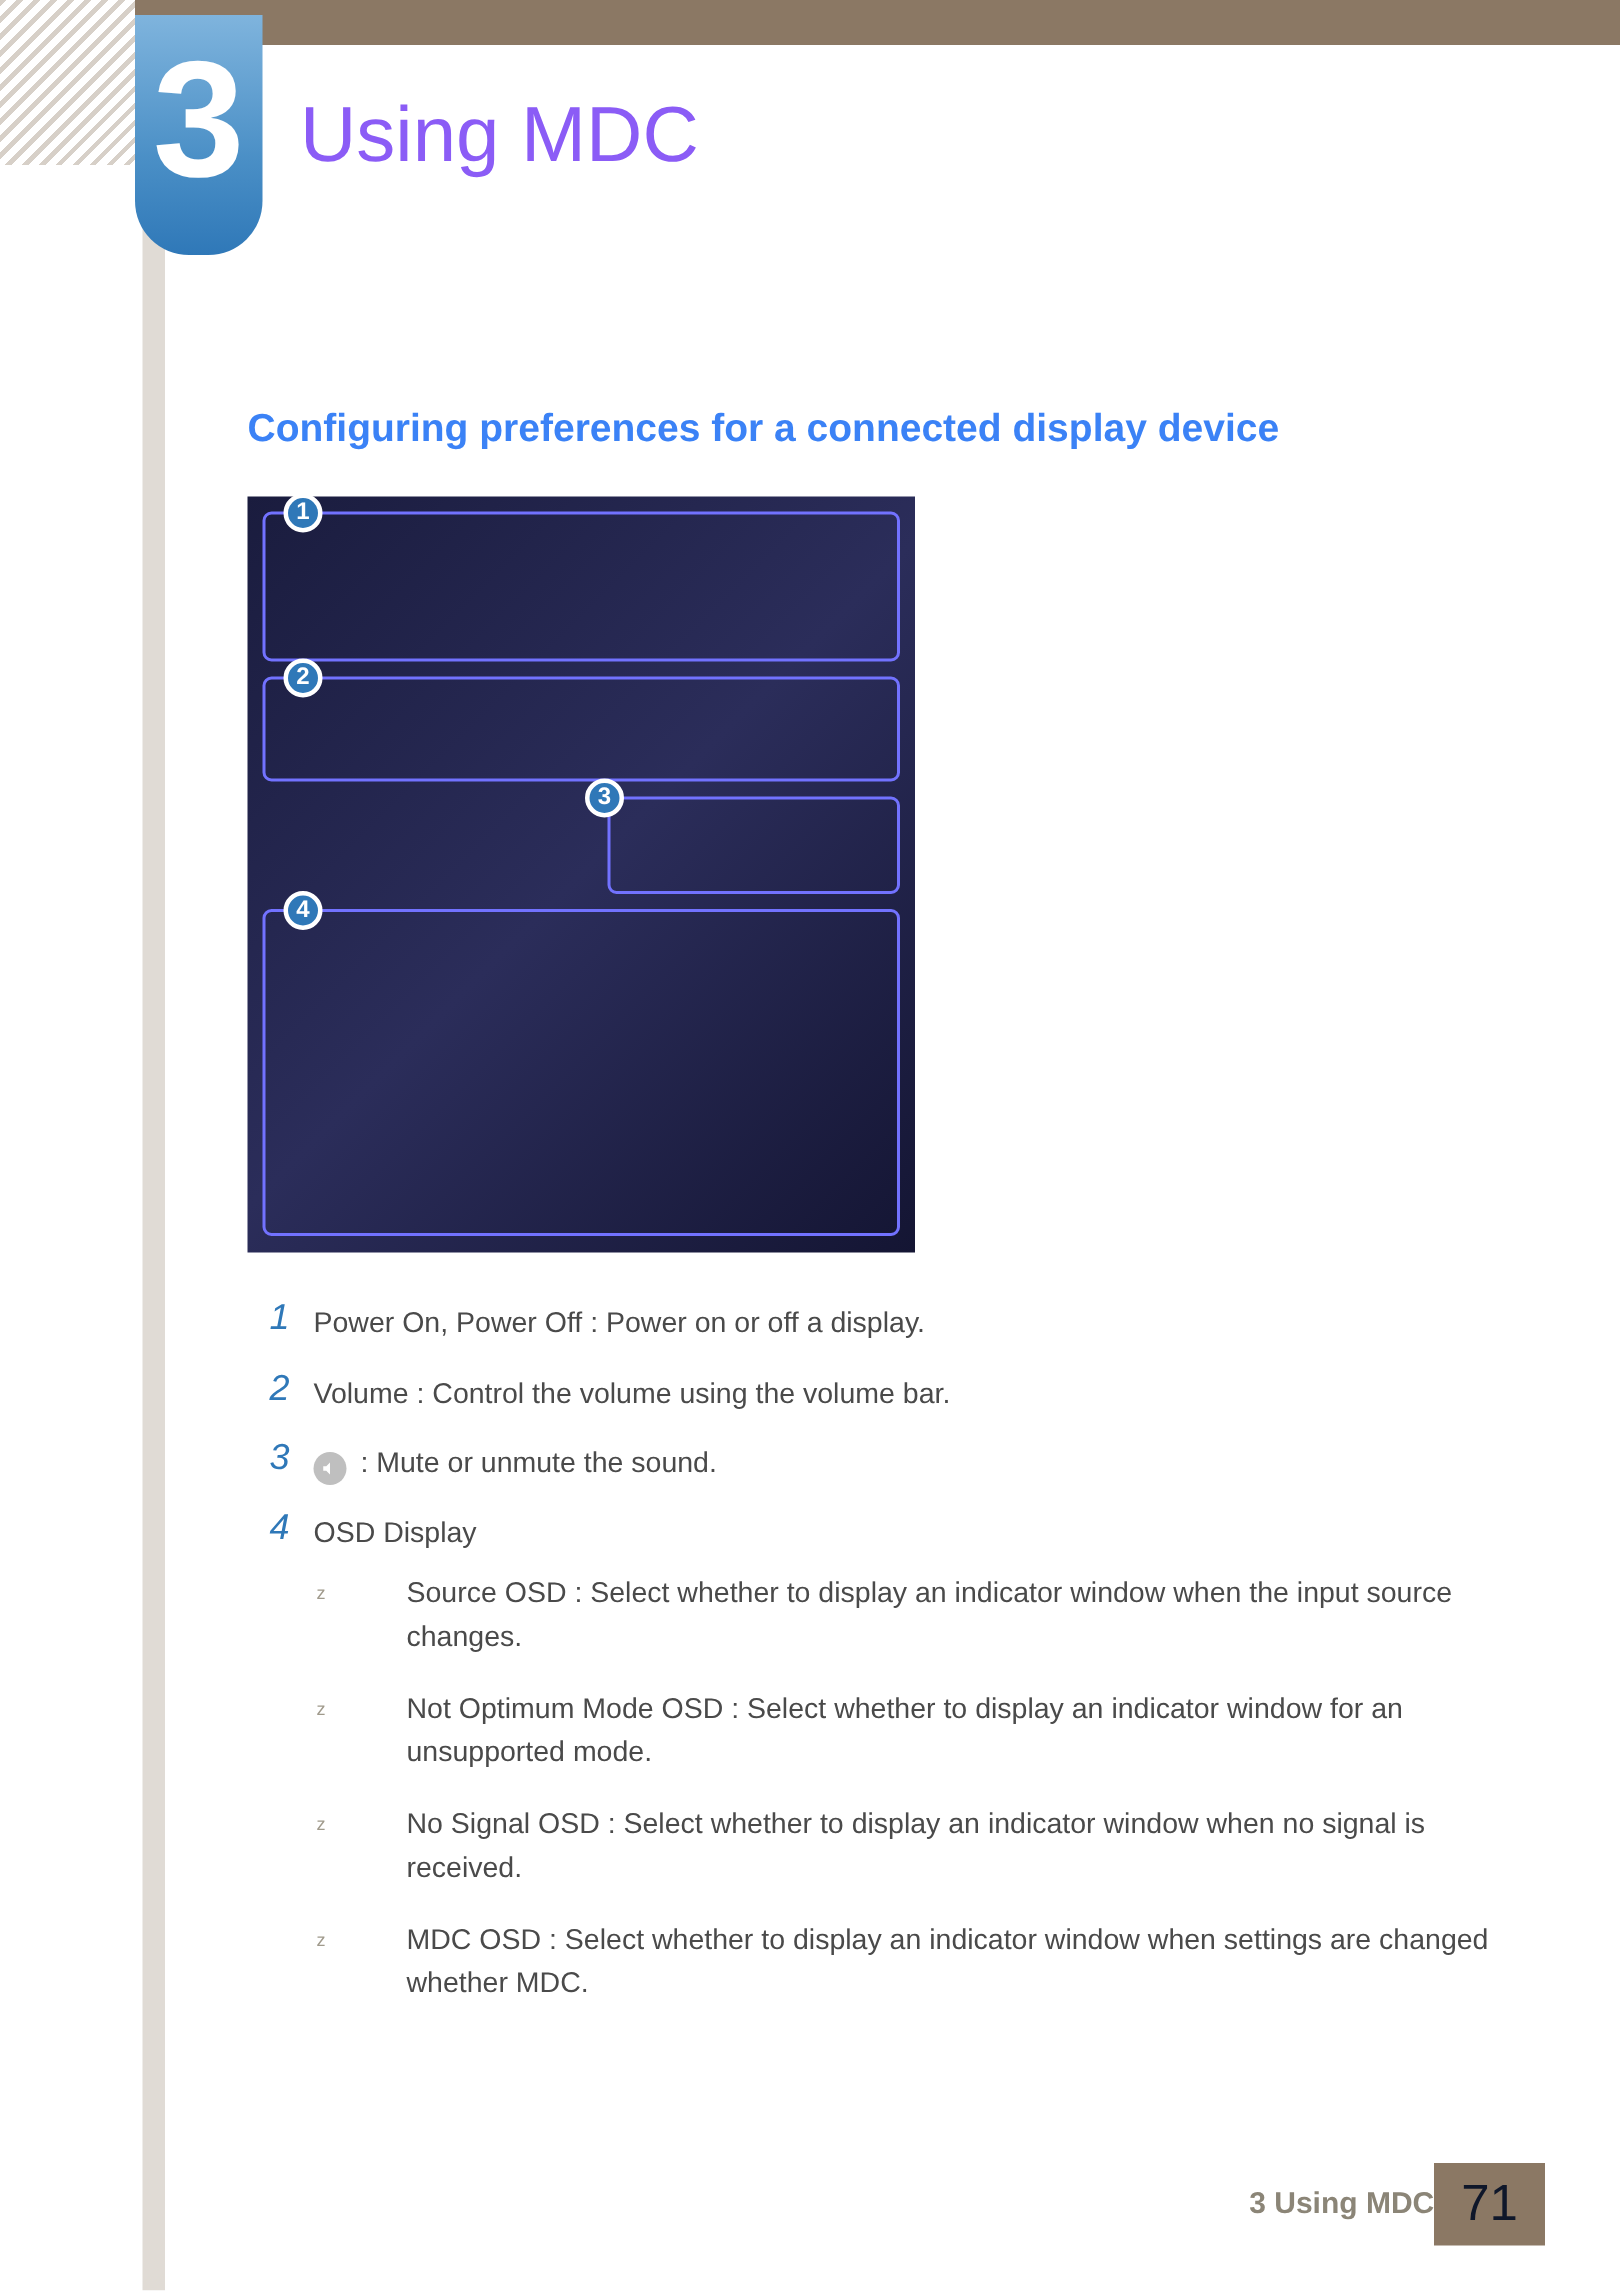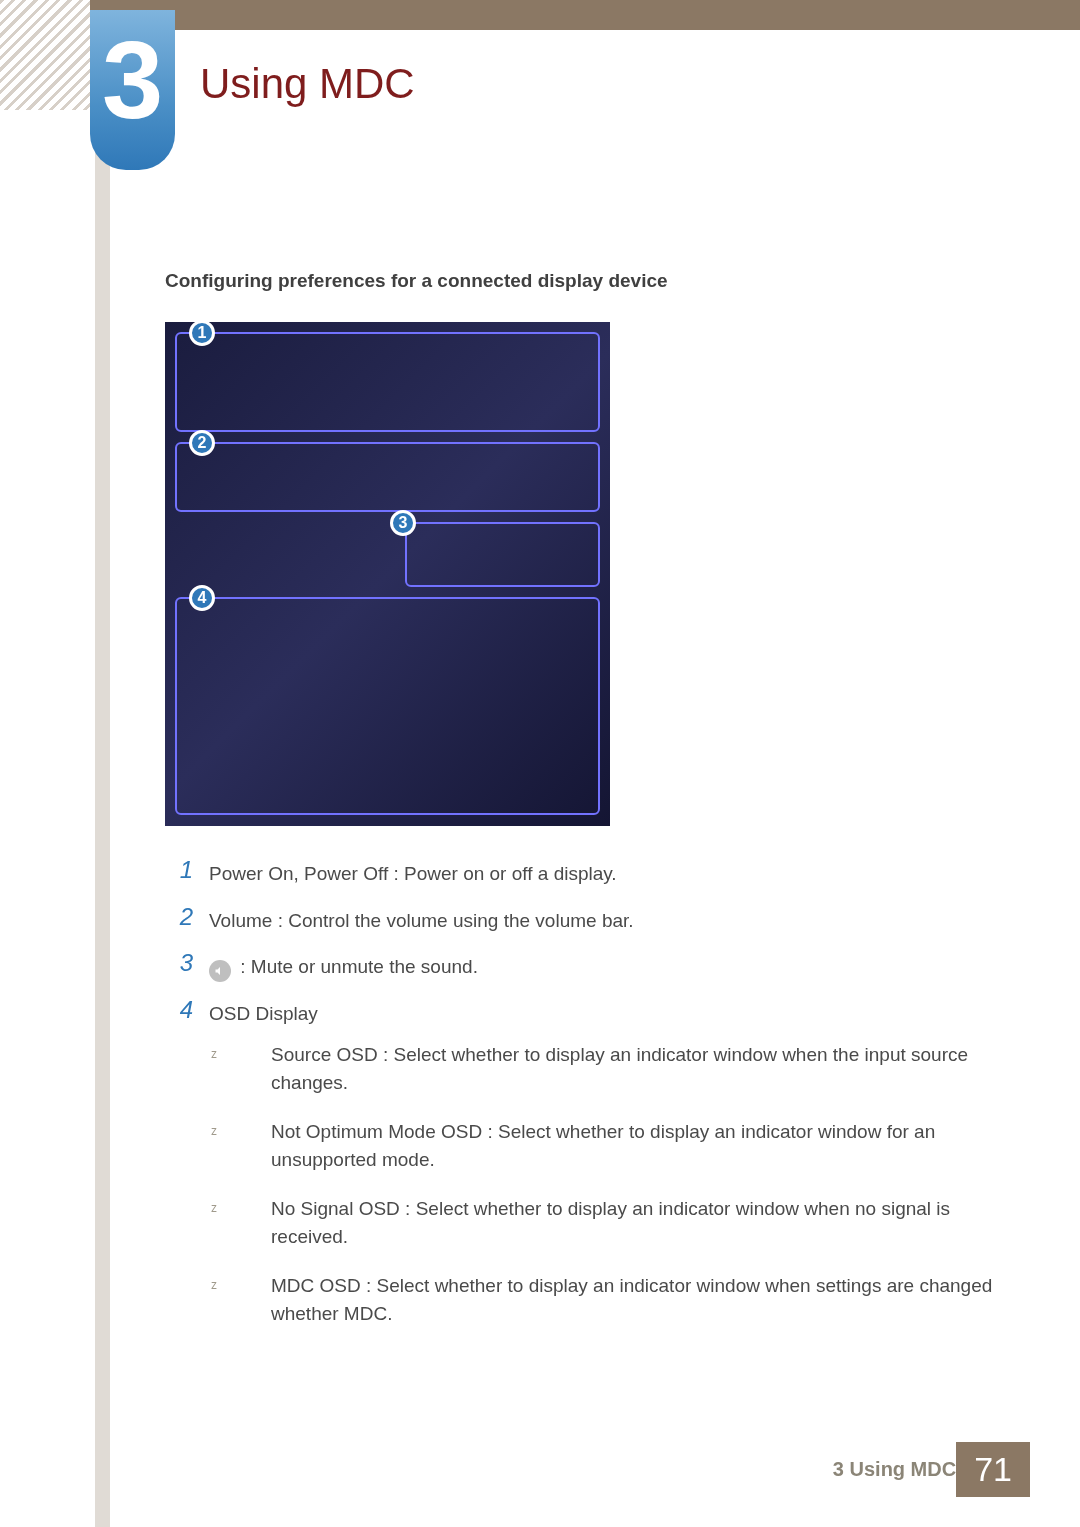--- a/index.html
+++ b/index.html
@@ -51,22 +51,22 @@
     line-height: 1;
     transform: translateY(-10px);
   }
   .chapter-title {
     position: absolute;
     left: 200px;
     top: 60px;
     z-index: 3;
   }
   .chapter-title-text {
-    font-size: 42px;
-    color: #7f1d1d;
+    font-size: 52px;
+    color: #8b5cf6;
     font-weight: 500;
   }
   .white-mask {
     position: absolute;
     top: 30px;
     left: 95px;
     right: 0;
     height: 90px;
     background: #fff;
     z-index: 2;
@@ -83,22 +83,22 @@
   }
 
   
   .content {
     position: absolute;
     top: 270px;
     left: 165px;
     right: 70px;
   }
   .section-title {
-    color: #404040;
-    font-size: 19px;
+    color: #3b82f6;
+    font-size: 26px;
     font-weight: 600;
     margin-bottom: 30px;
   }
 
   
   .diagram {
     width: 445px;
     height: 504px;
     background: linear-gradient(135deg, #1a1c3e 0%, #2b2d5a 50%, #141533 100%);
     position: relative;
@@ -192,21 +192,21 @@
     display: flex;
     align-items: center;
   }
   .footer .label {
     color: #8b8577;
     font-size: 20px;
     font-weight: 600;
   }
   .footer .page-box {
     background: #8b7864;
-    color: #ffffff;
+    color: #0f172a;
     font-size: 34px;
     padding: 8px 18px;
   }
 </style>
 </head>
 <body>
 
 <div class="header-band">
   <div class="header-hatch"></div>
 </div>

